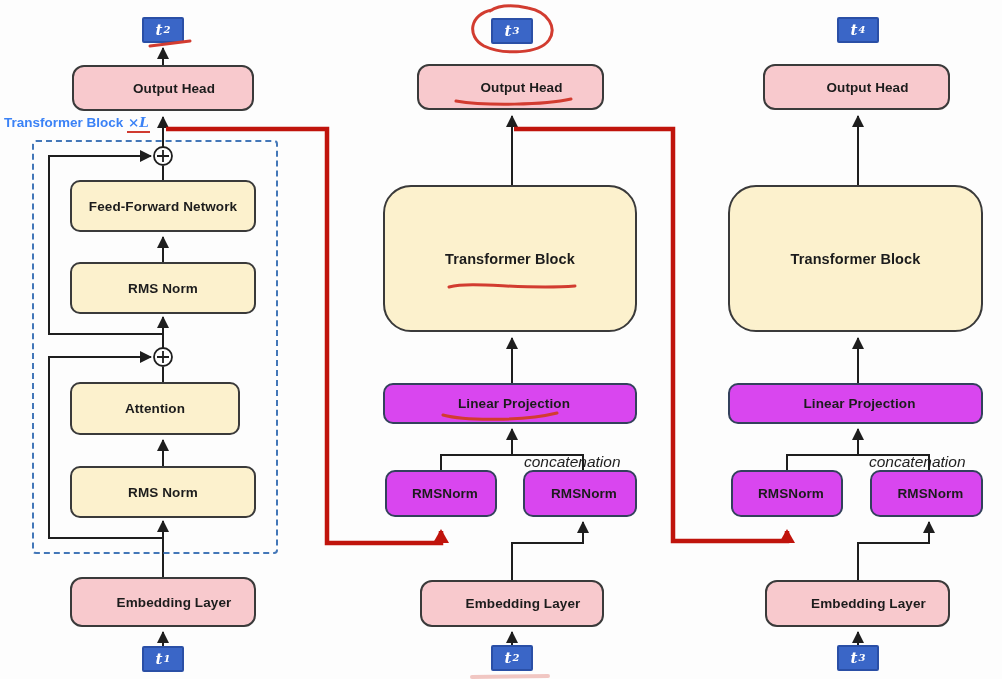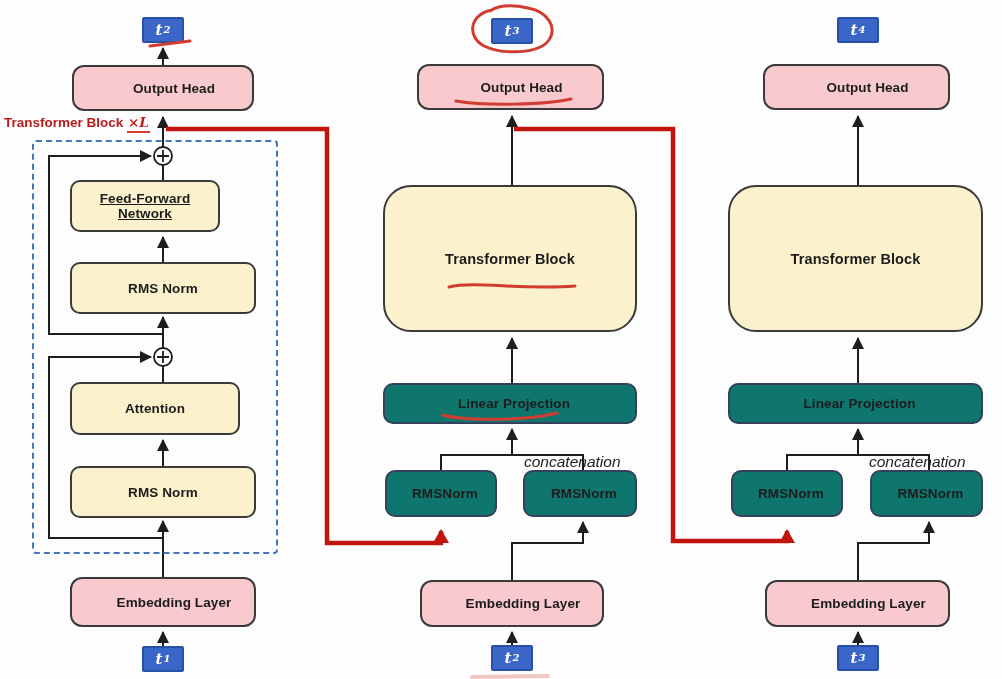--- a/index.html
+++ b/index.html
@@ -11,37 +11,37 @@
   #wires{z-index:1;}
   #ink{z-index:3;pointer-events:none;}
   .box{
     position:absolute;box-sizing:border-box;z-index:2;
     border:2px solid #3a3a3a;border-radius:10px;
     display:flex;align-items:center;justify-content:center;text-align:center;
     font-weight:bold;font-size:13.5px;color:#1c1c1c;letter-spacing:.1px;
   }
   .pink{background:#f8c9cd;padding-left:22px;}
   .cream{background:#fcf1cd;}
-  .blue{background:#0f766e;border-color:#33415c;padding-left:8px;}
+  .blue{background:#d946ef;border-color:#33415c;padding-left:8px;}
   .bigblock{border-radius:28px;font-size:14.5px;}
   .tok{
     position:absolute;box-sizing:border-box;z-index:2;
     background:#3a66c7;border:2px solid #2a4fa6;border-radius:2px;
     display:flex;align-items:center;justify-content:center;
     color:#fff;font-family:"DejaVu Serif",serif;font-style:italic;
     font-size:15px;font-weight:bold;
   }
   .tok sub{font-size:10px;line-height:0;margin-left:1px;}
   .dashedblock{
     position:absolute;box-sizing:border-box;z-index:2;
     border:2px dashed #4377b8;border-radius:4px;background:transparent;
   }
   .blocklabel{
     position:absolute;z-index:2;white-space:nowrap;
-    font-weight:bold;font-size:13.5px;color:#b91c1c;
+    font-weight:bold;font-size:13.5px;color:#3b82f6;
   }
   .mult{
     font-family:"DejaVu Serif",serif;font-style:italic;
     border-bottom:2.5px solid #d03a30;padding:0 1px 1px 1px;
   }
   .conc{
     position:absolute;z-index:2;white-space:nowrap;
     font-style:italic;font-size:15.5px;color:#1f1f1f;margin-top:22px;
   }
 </style>
@@ -110,21 +110,21 @@
     <span>Output Head</span>
   </div>
 
   <div class="blocklabel" style="left:4px;top:114px;">
     <span>Transformer Block</span>
     <span class="mult">×L</span>
   </div>
 
   <div class="dashedblock" style="left:32px;top:140px;width:246px;height:414px;"></div>
 
-  <div class="box cream" style="left:70px;top:180px;width:150px;height:52px;text-decoration:underline;">
+  <div class="box cream" style="left:70px;top:180px;width:186px;height:52px;">
     <span>Feed-Forward Network</span>
   </div>
 
   <div class="box cream" style="left:70px;top:262px;width:186px;height:52px;">
     <span>RMS Norm</span>
   </div>
 
   <div class="box cream" style="left:70px;top:382px;width:170px;height:53px;">
     <span>Attention</span>
   </div>

